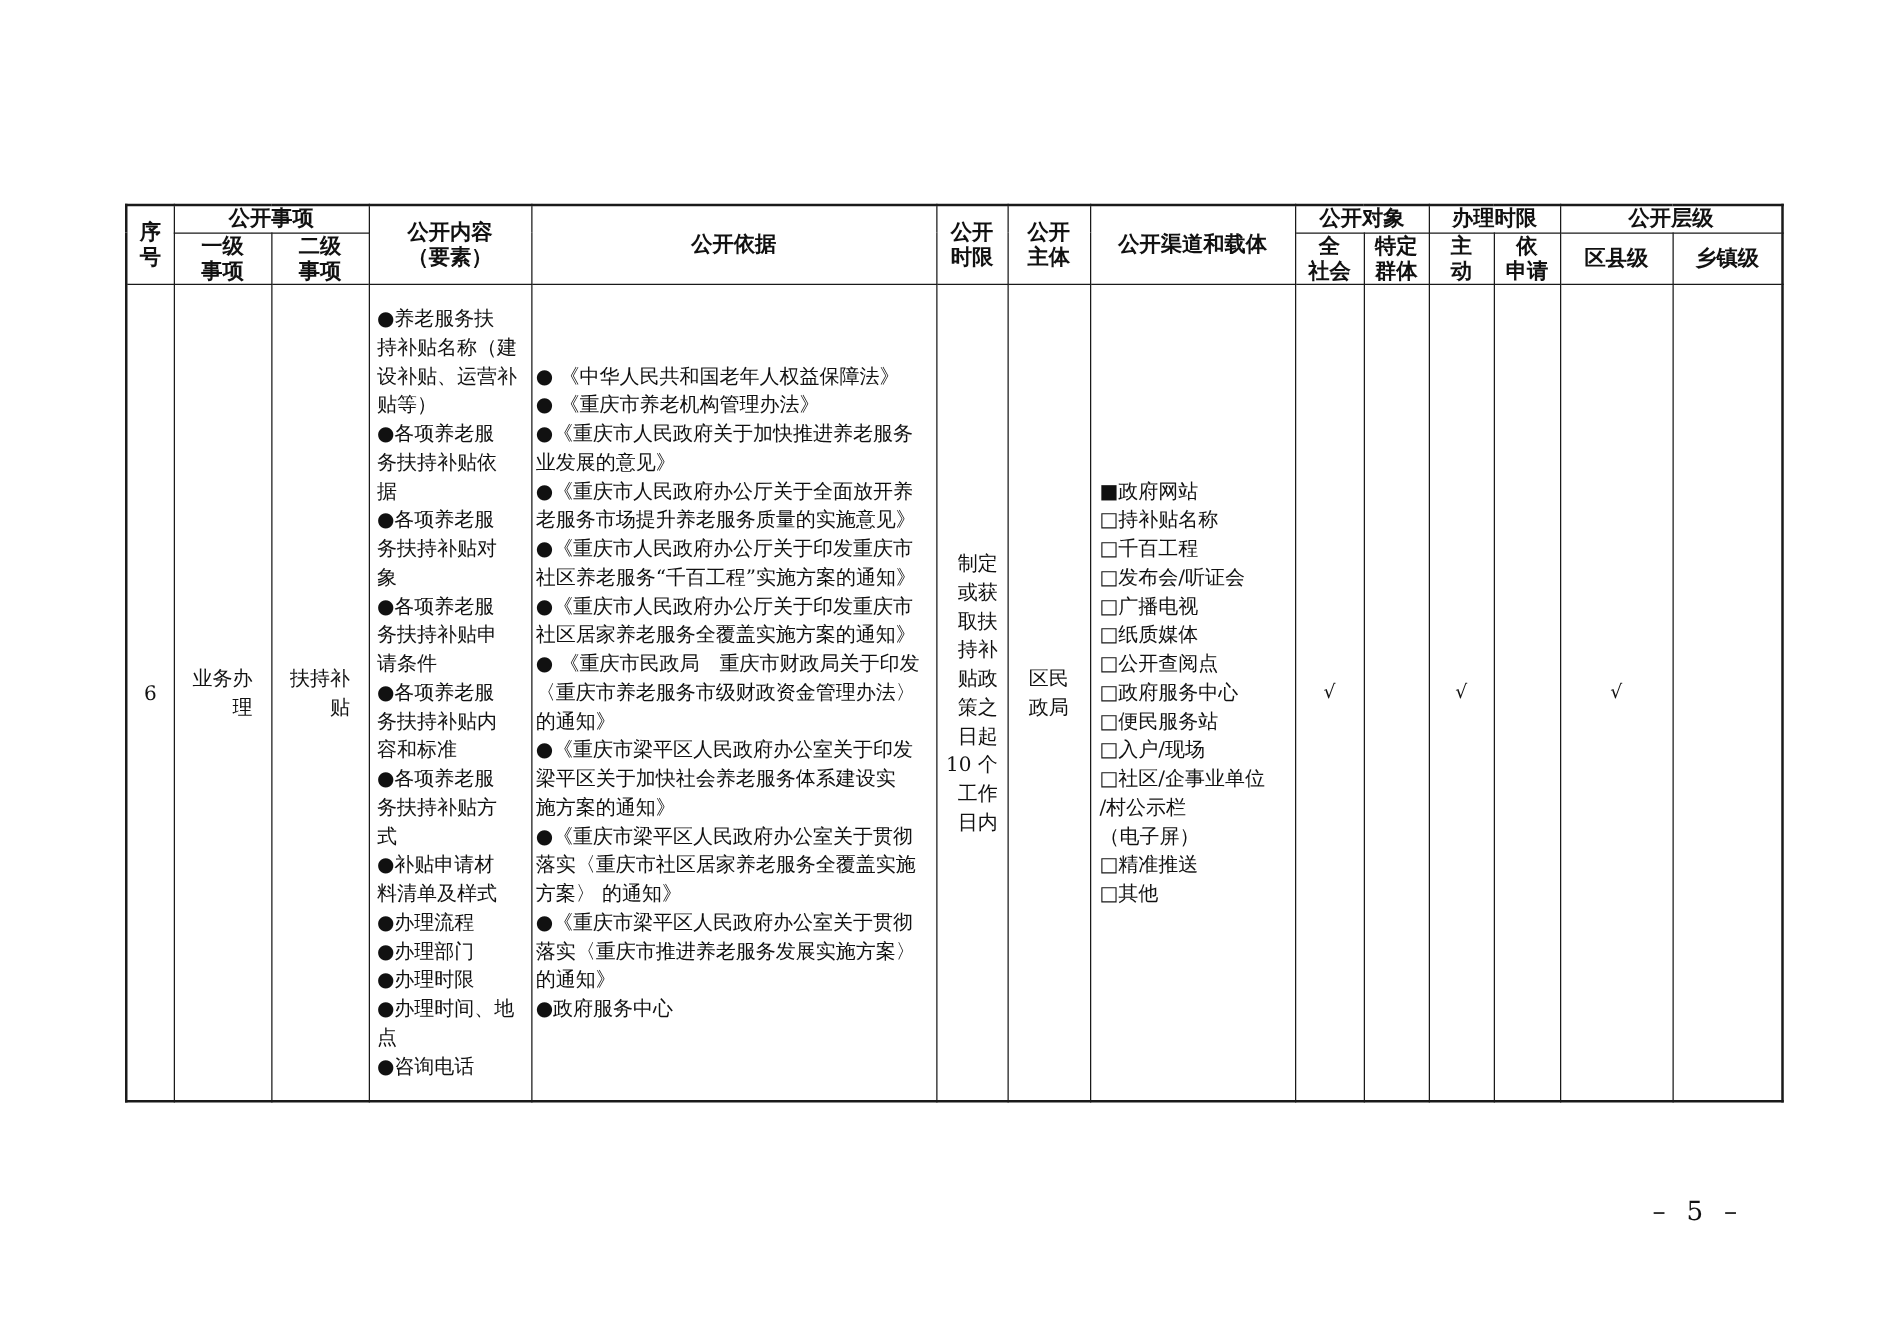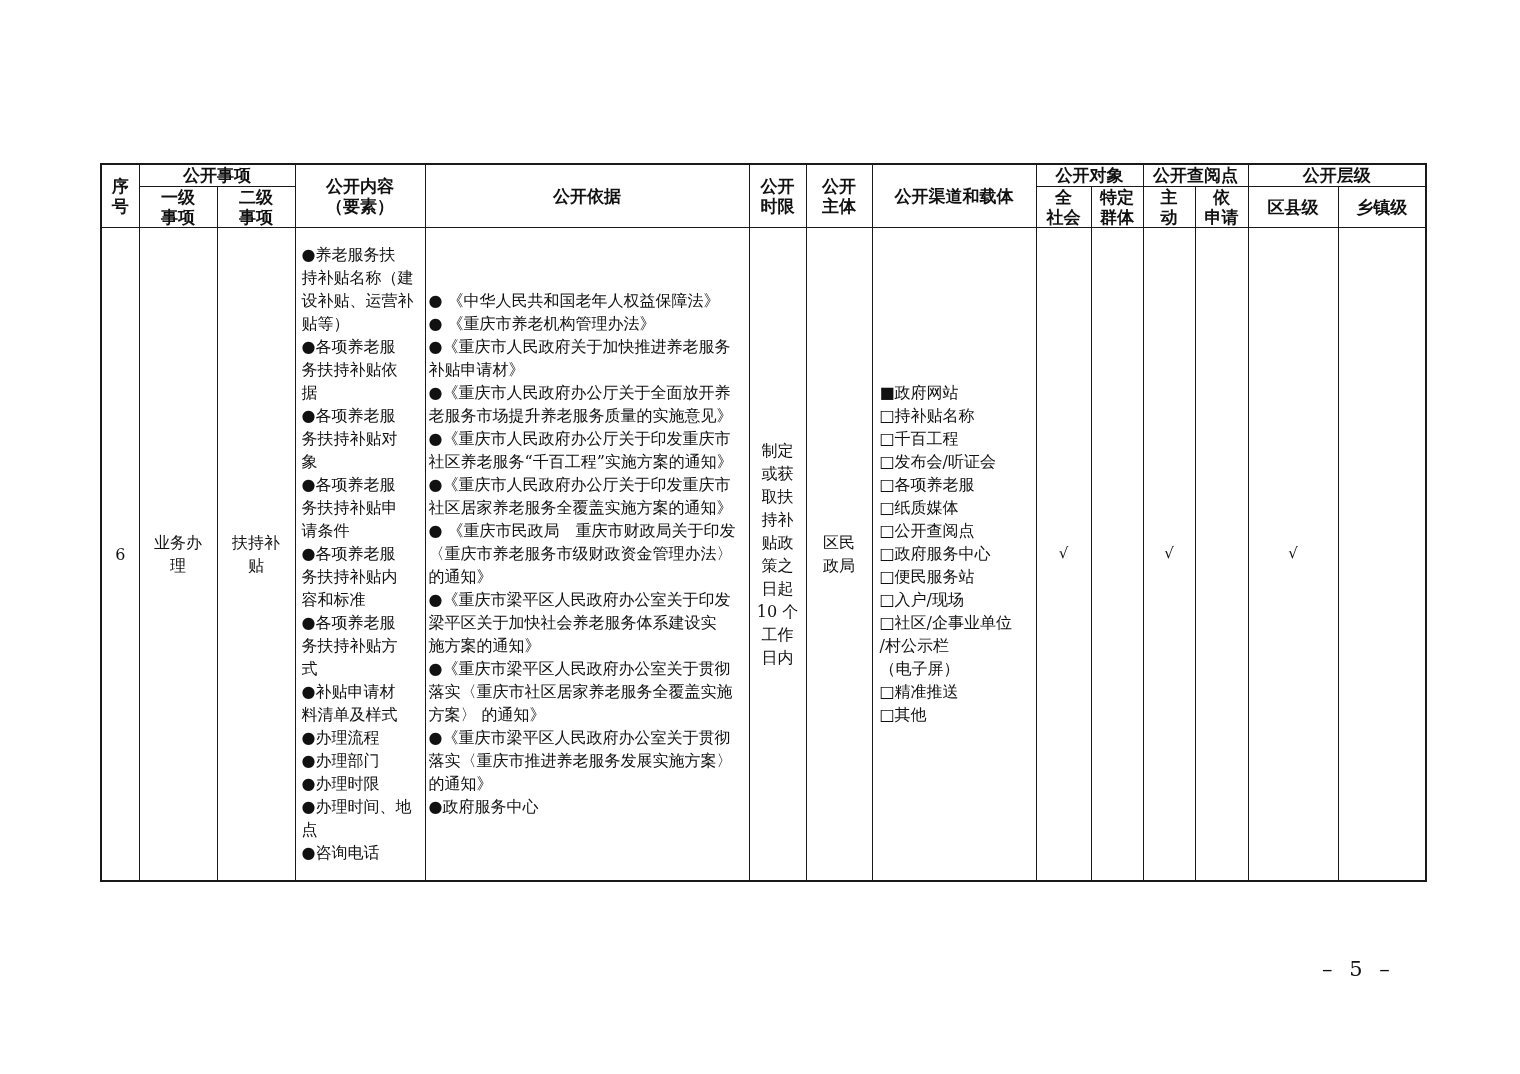--- a/index.html
+++ b/index.html
@@ -29,21 +29,21 @@
     white-space:pre-line;
     padding:0;
   }
   .hdr-row1 { height:22px; }
   .hdr-row2 { height:41px; }
   .body-row { height:654px; }
   .doc-table td { font-size:16px; line-height:23px; }
   td.center { text-align:center; }
   .vblock {
     display:inline-block;
-    text-align:center;
+    text-align:right;
     white-space:pre-line;
     vertical-align:middle;
   }
   td.list-cell { padding:0 4px 0 6px; text-align:left; }
   td.basis-cell { padding:0 1px 0 3px;margin-top:20px; }
   td.channel-cell { padding:0 3px 0 7px; }
   .li { white-space:pre-line; text-align:left; }
   td.mark-cell { text-align:center; font-size:15px; }
   .page-number {
     position:absolute; left:1322px; top:957px;
@@ -80,21 +80,21 @@
         <th colspan="2">公开事项</th>
         <th rowspan="2">公开内容
 （要素）</th>
         <th rowspan="2">公开依据</th>
         <th rowspan="2">公开
 时限</th>
         <th rowspan="2">公开
 主体</th>
         <th rowspan="2">公开渠道和载体</th>
         <th colspan="2">公开对象</th>
-        <th colspan="2">公开查阅点</th>
+        <th colspan="2">办理时限</th>
         <th colspan="2">公开层级</th>
       </tr>
       <tr class="hdr-row2">
         <th>一级
 事项</th>
         <th>二级
 事项</th>
         <th>全
 社会</th>
         <th>特定
@@ -143,21 +143,21 @@
               <div class="li">●办理时间、地
 点</div>
               <div class="li">●咨询电话</div>
             </div>
         </td>
         <td class="list-cell basis-cell">
           <div>
               <div class="li">● 《中华人民共和国老年人权益保障法》</div>
               <div class="li">● 《重庆市养老机构管理办法》</div>
               <div class="li">●《重庆市人民政府关于加快推进养老服务
-补贴申请材》</div>
+业发展的意见》</div>
               <div class="li">●《重庆市人民政府办公厅关于全面放开养
 老服务市场提升养老服务质量的实施意见》</div>
               <div class="li">●《重庆市人民政府办公厅关于印发重庆市
 社区养老服务“千百工程”实施方案的通知》</div>
               <div class="li">●《重庆市人民政府办公厅关于印发重庆市
 社区居家养老服务全覆盖实施方案的通知》</div>
               <div class="li">● 《重庆市民政局　重庆市财政局关于印发
 〈重庆市养老服务市级财政资金管理办法〉
 的通知》</div>
               <div class="li">●《重庆市梁平区人民政府办公室关于印发
@@ -183,21 +183,21 @@
 工作
 日内</span></td>
         <td class="center"><span class="vblock">区民
 政局</span></td>
         <td class="list-cell channel-cell">
           <div>
               <div class="li">■政府网站</div>
               <div class="li">□持补贴名称</div>
               <div class="li">□千百工程</div>
               <div class="li">□发布会/听证会</div>
-              <div class="li">□各项养老服</div>
+              <div class="li">□广播电视</div>
               <div class="li">□纸质媒体</div>
               <div class="li">□公开查阅点</div>
               <div class="li">□政府服务中心</div>
               <div class="li">□便民服务站</div>
               <div class="li">□入户/现场</div>
               <div class="li">□社区/企事业单位
 /村公示栏
 （电子屏）</div>
               <div class="li">□精准推送</div>
               <div class="li">□其他</div>

